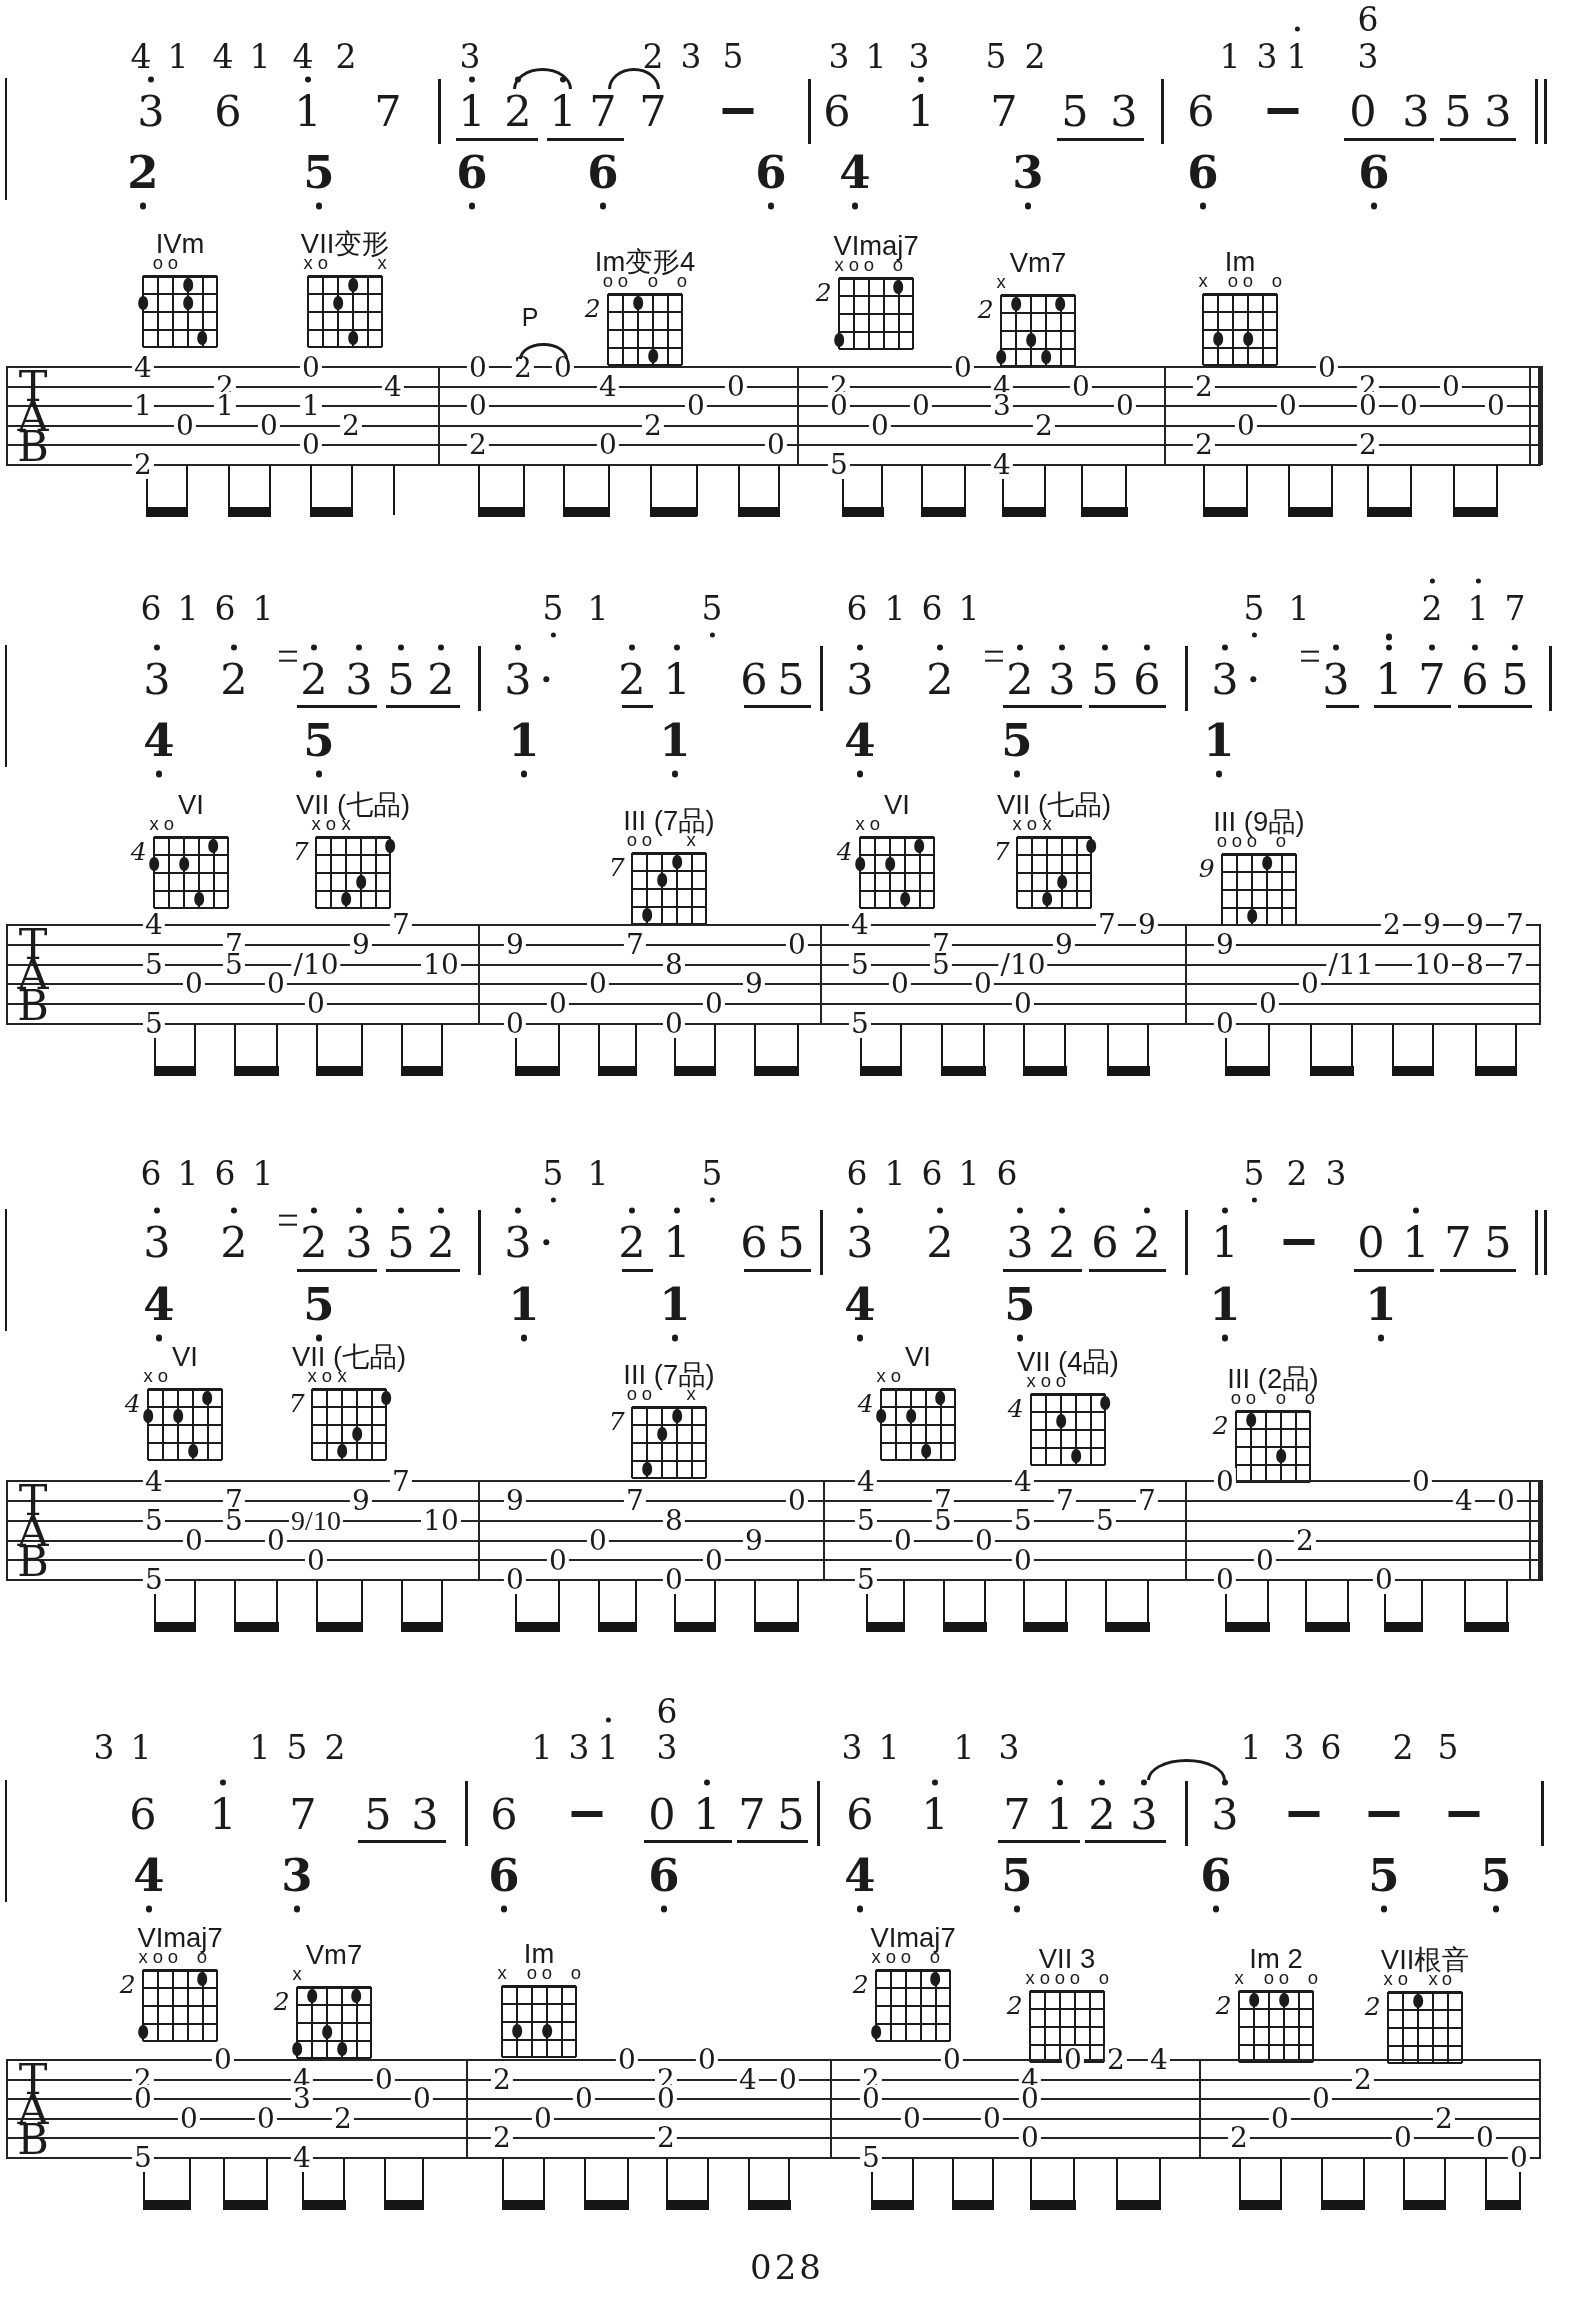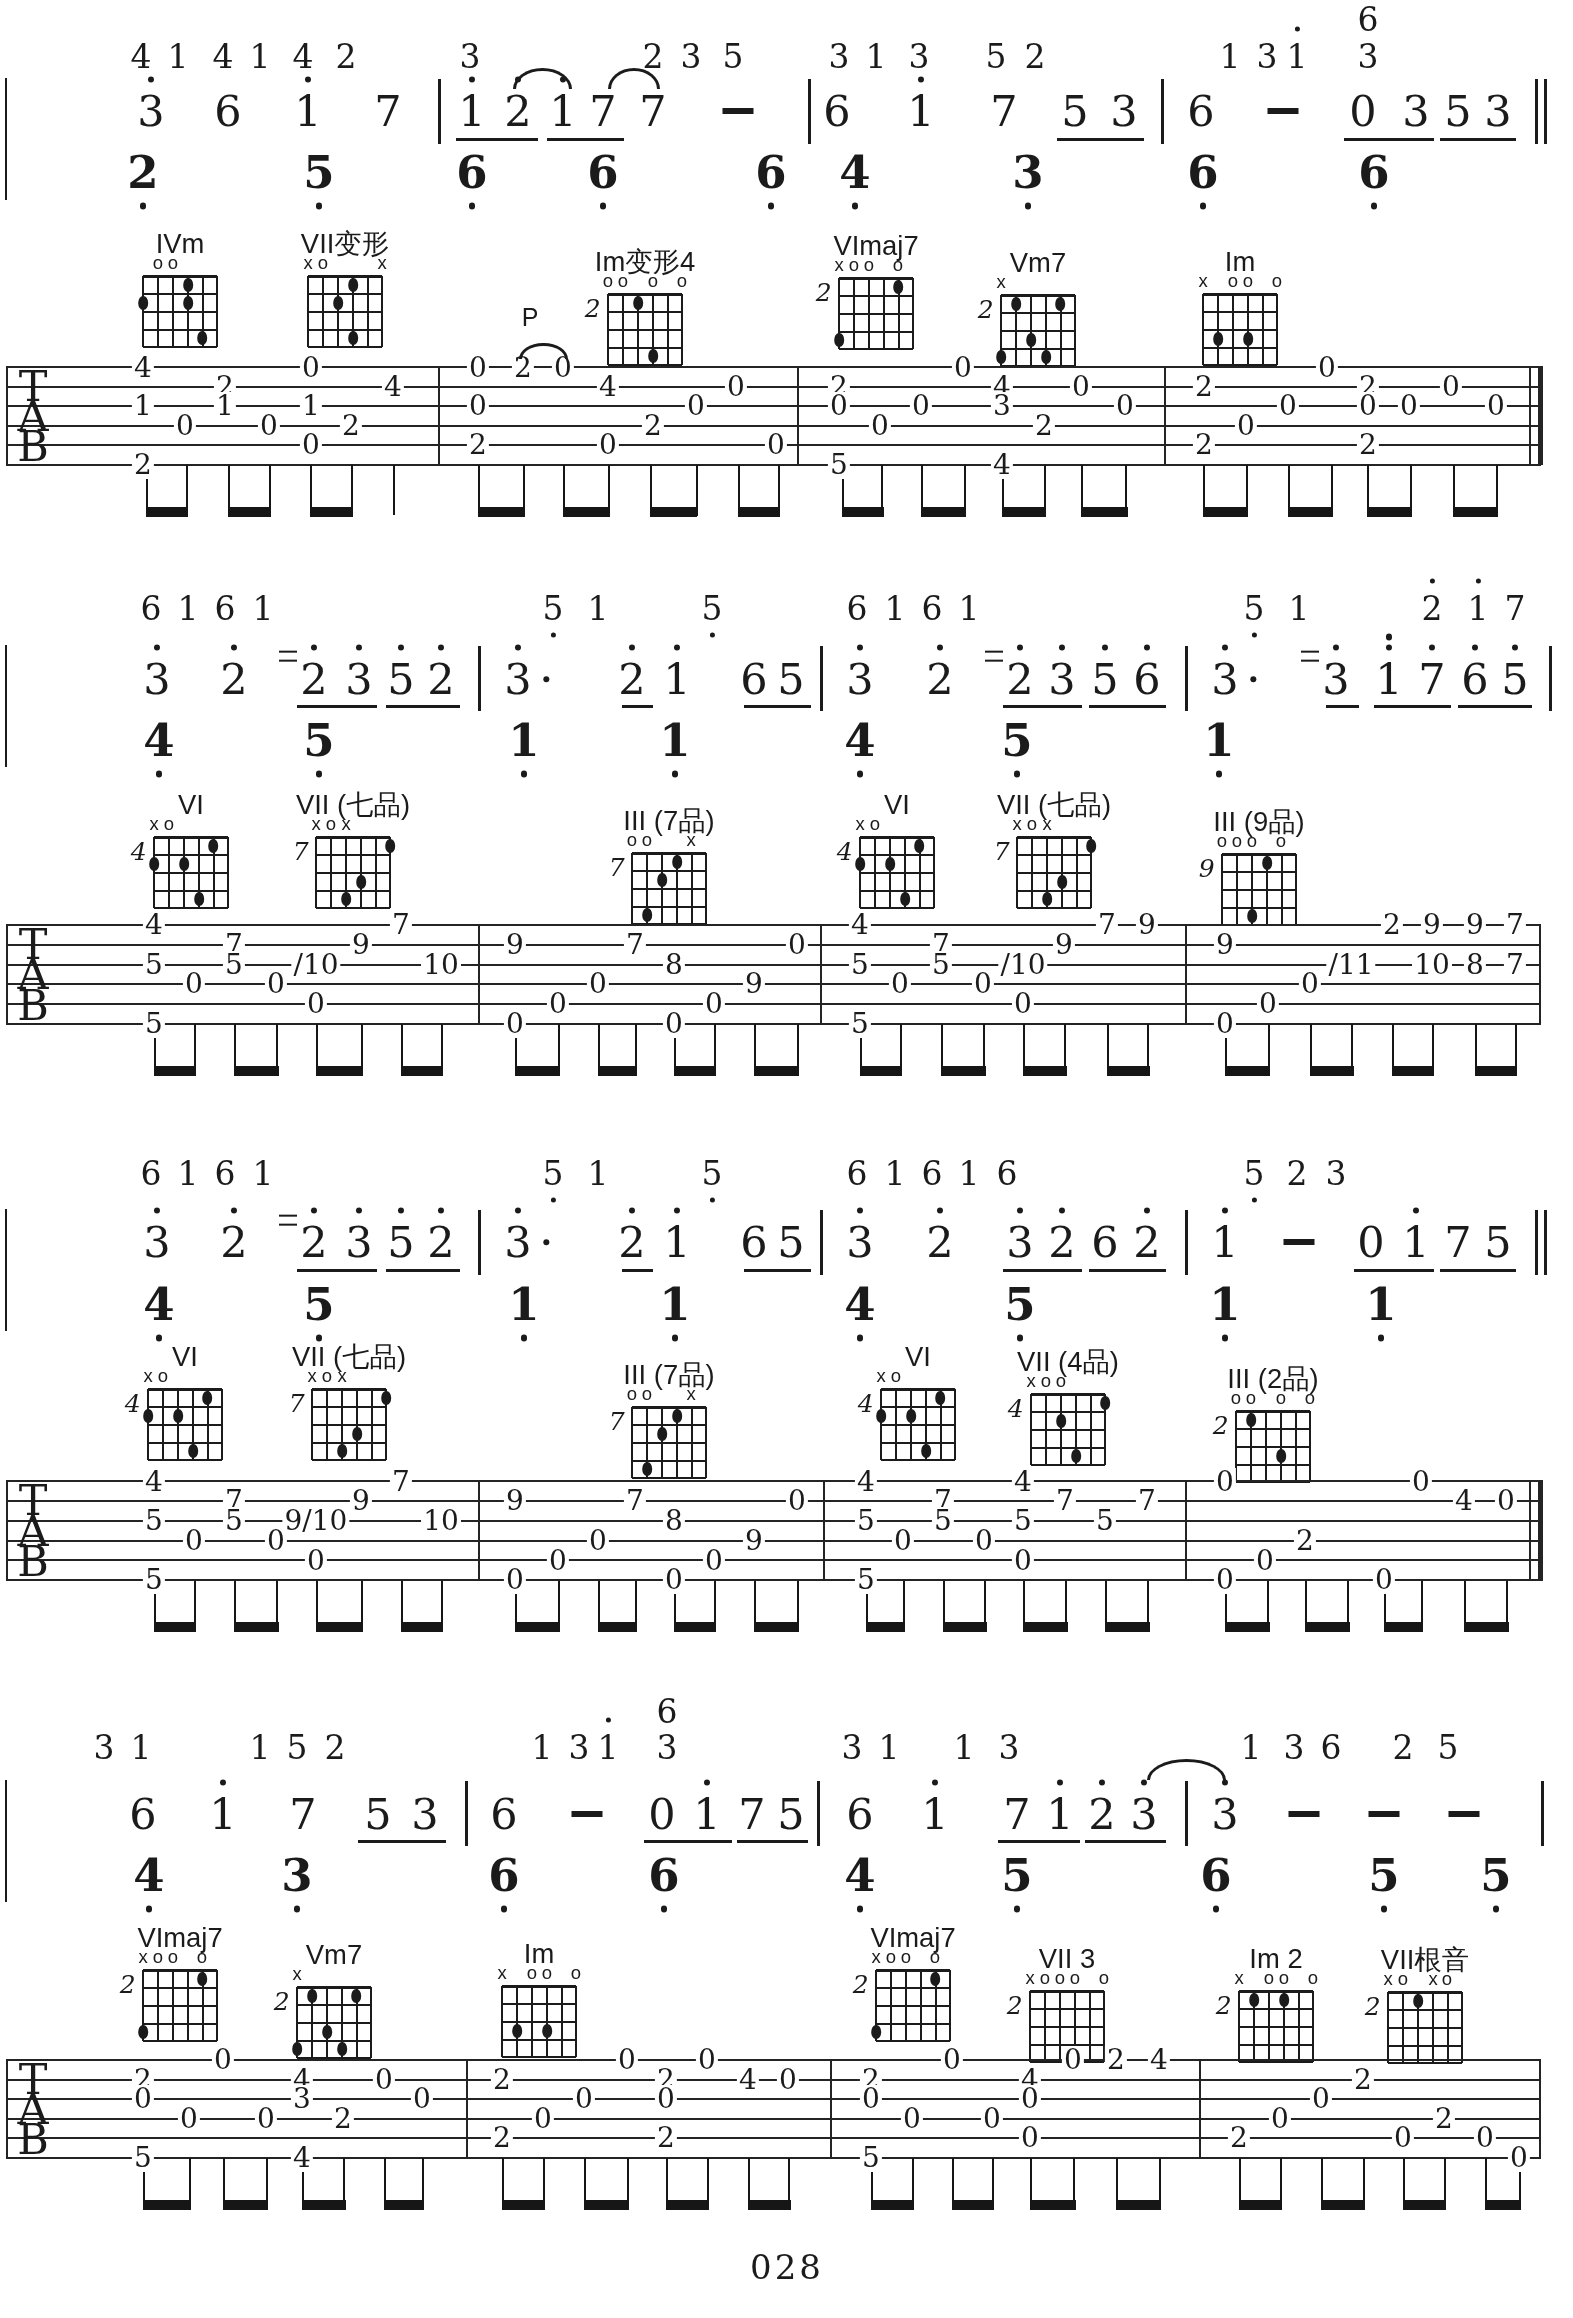--- a/index.html
+++ b/index.html
@@ -886,21 +886,21 @@
         <div class="stem" style="left: 1464px; top: 1581px; height: 51px;"></div>
         <div class="stem" style="left: 1506px; top: 1581px; height: 51px;"></div>
         <div class="beam" style="left: 1464px; top: 1622px; width: 45px;"></div>
         <div class="tnote" style="left: 154px; top: 1482px;">4</div>
         <div class="tnote" style="left: 154px; top: 1521px;">5</div>
         <div class="tnote" style="left: 154px; top: 1580px;">5</div>
         <div class="tnote" style="left: 194px; top: 1541px;">0</div>
         <div class="tnote" style="left: 234px; top: 1501px;">7</div>
         <div class="tnote" style="left: 234px; top: 1521px;">5</div>
         <div class="tnote" style="left: 276px; top: 1541px;">0</div>
-        <div class="tnote" style="left: 316px; top: 1521px;">9/10</div>
+        <div class="tnote" style="left: 316px; top: 1521px; font-family: Liberation Serif, serif;">9/10</div>
         <div class="tnote" style="left: 316px; top: 1561px;">0</div>
         <div class="tnote" style="left: 361px; top: 1501px;">9</div>
         <div class="tnote" style="left: 401px; top: 1482px;">7</div>
         <div class="tnote" style="left: 441px; top: 1521px;">10</div>
         <div class="tnote" style="left: 515px; top: 1501px;">9</div>
         <div class="tnote" style="left: 515px; top: 1580px;">0</div>
         <div class="tnote" style="left: 558px; top: 1561px;">0</div>
         <div class="tnote" style="left: 598px; top: 1541px;">0</div>
         <div class="tnote" style="left: 635px; top: 1501px;">7</div>
         <div class="tnote" style="left: 674px; top: 1521px;">8</div>

